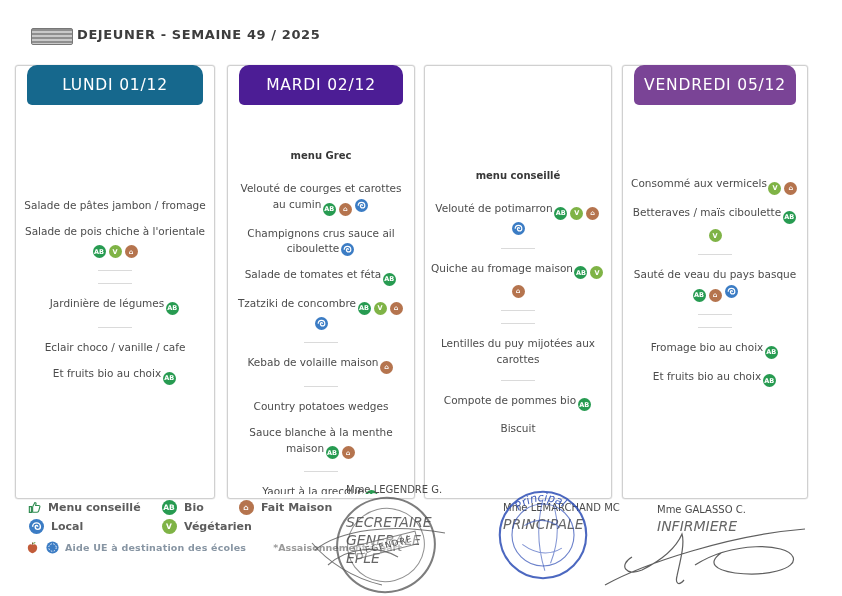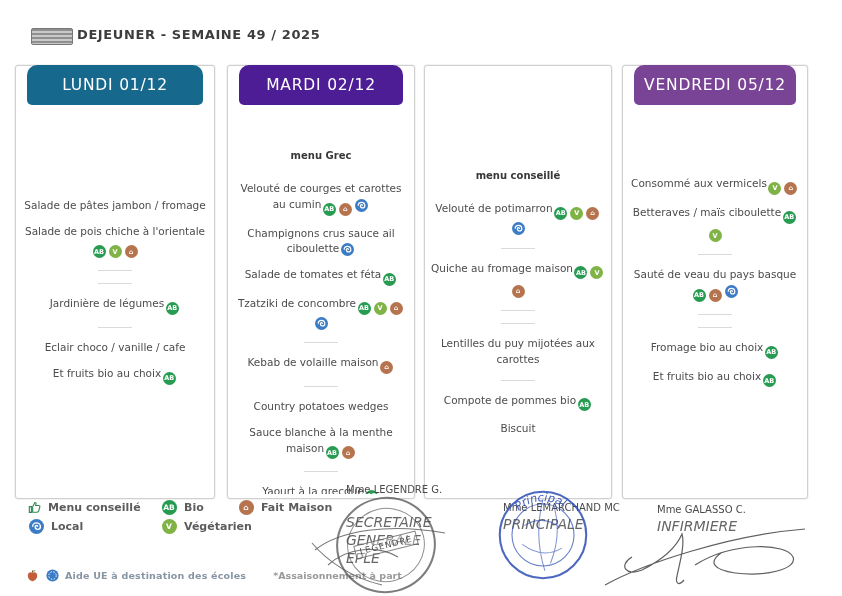--- a/index.html
+++ b/index.html
@@ -46,21 +46,21 @@
   .badge svg{width:11px;height:11px;}
   .divider{width:34px;border-top:1px solid #dadada;margin:12px auto;}
   
   .legend-entry{
     position:absolute;display:flex;gap:6px;align-items:center;
     font-size:11px;font-weight:bold;color:#5c5c5c;
   }
   .legend-entry .badge{width:15px;height:15px;font-size:7.5px;vertical-align:0;}
   .legend-entry .badge svg{width:13px;height:13px;}
   .eu-row{
-    position:absolute;left:25px;top:540px;display:flex;align-items:center;gap:5px;margin-top:28px;
+    position:absolute;left:25px;top:540px;display:flex;align-items:center;gap:5px;
   }
   .eu-text{font-size:9.5px;font-weight:bold;color:#8795a3;letter-spacing:.2px;}
   .assaisonnement{font-size:9.5px;color:#9a9a9a;margin-left:22px;font-weight:bold;}
   
   .sig-name{position:absolute;font-size:10px;color:#4a4a4a;font-weight:500;}
   .sig-role{position:absolute;font-size:14px;color:#666;font-style:italic;width:92px;line-height:1.3;}
   .stamp-gray{
     position:absolute;left:336px;top:497px;width:96px;height:92px;
     border:2px solid rgba(70,70,70,.7);border-radius:50%;
     transform:rotate(-14deg);

